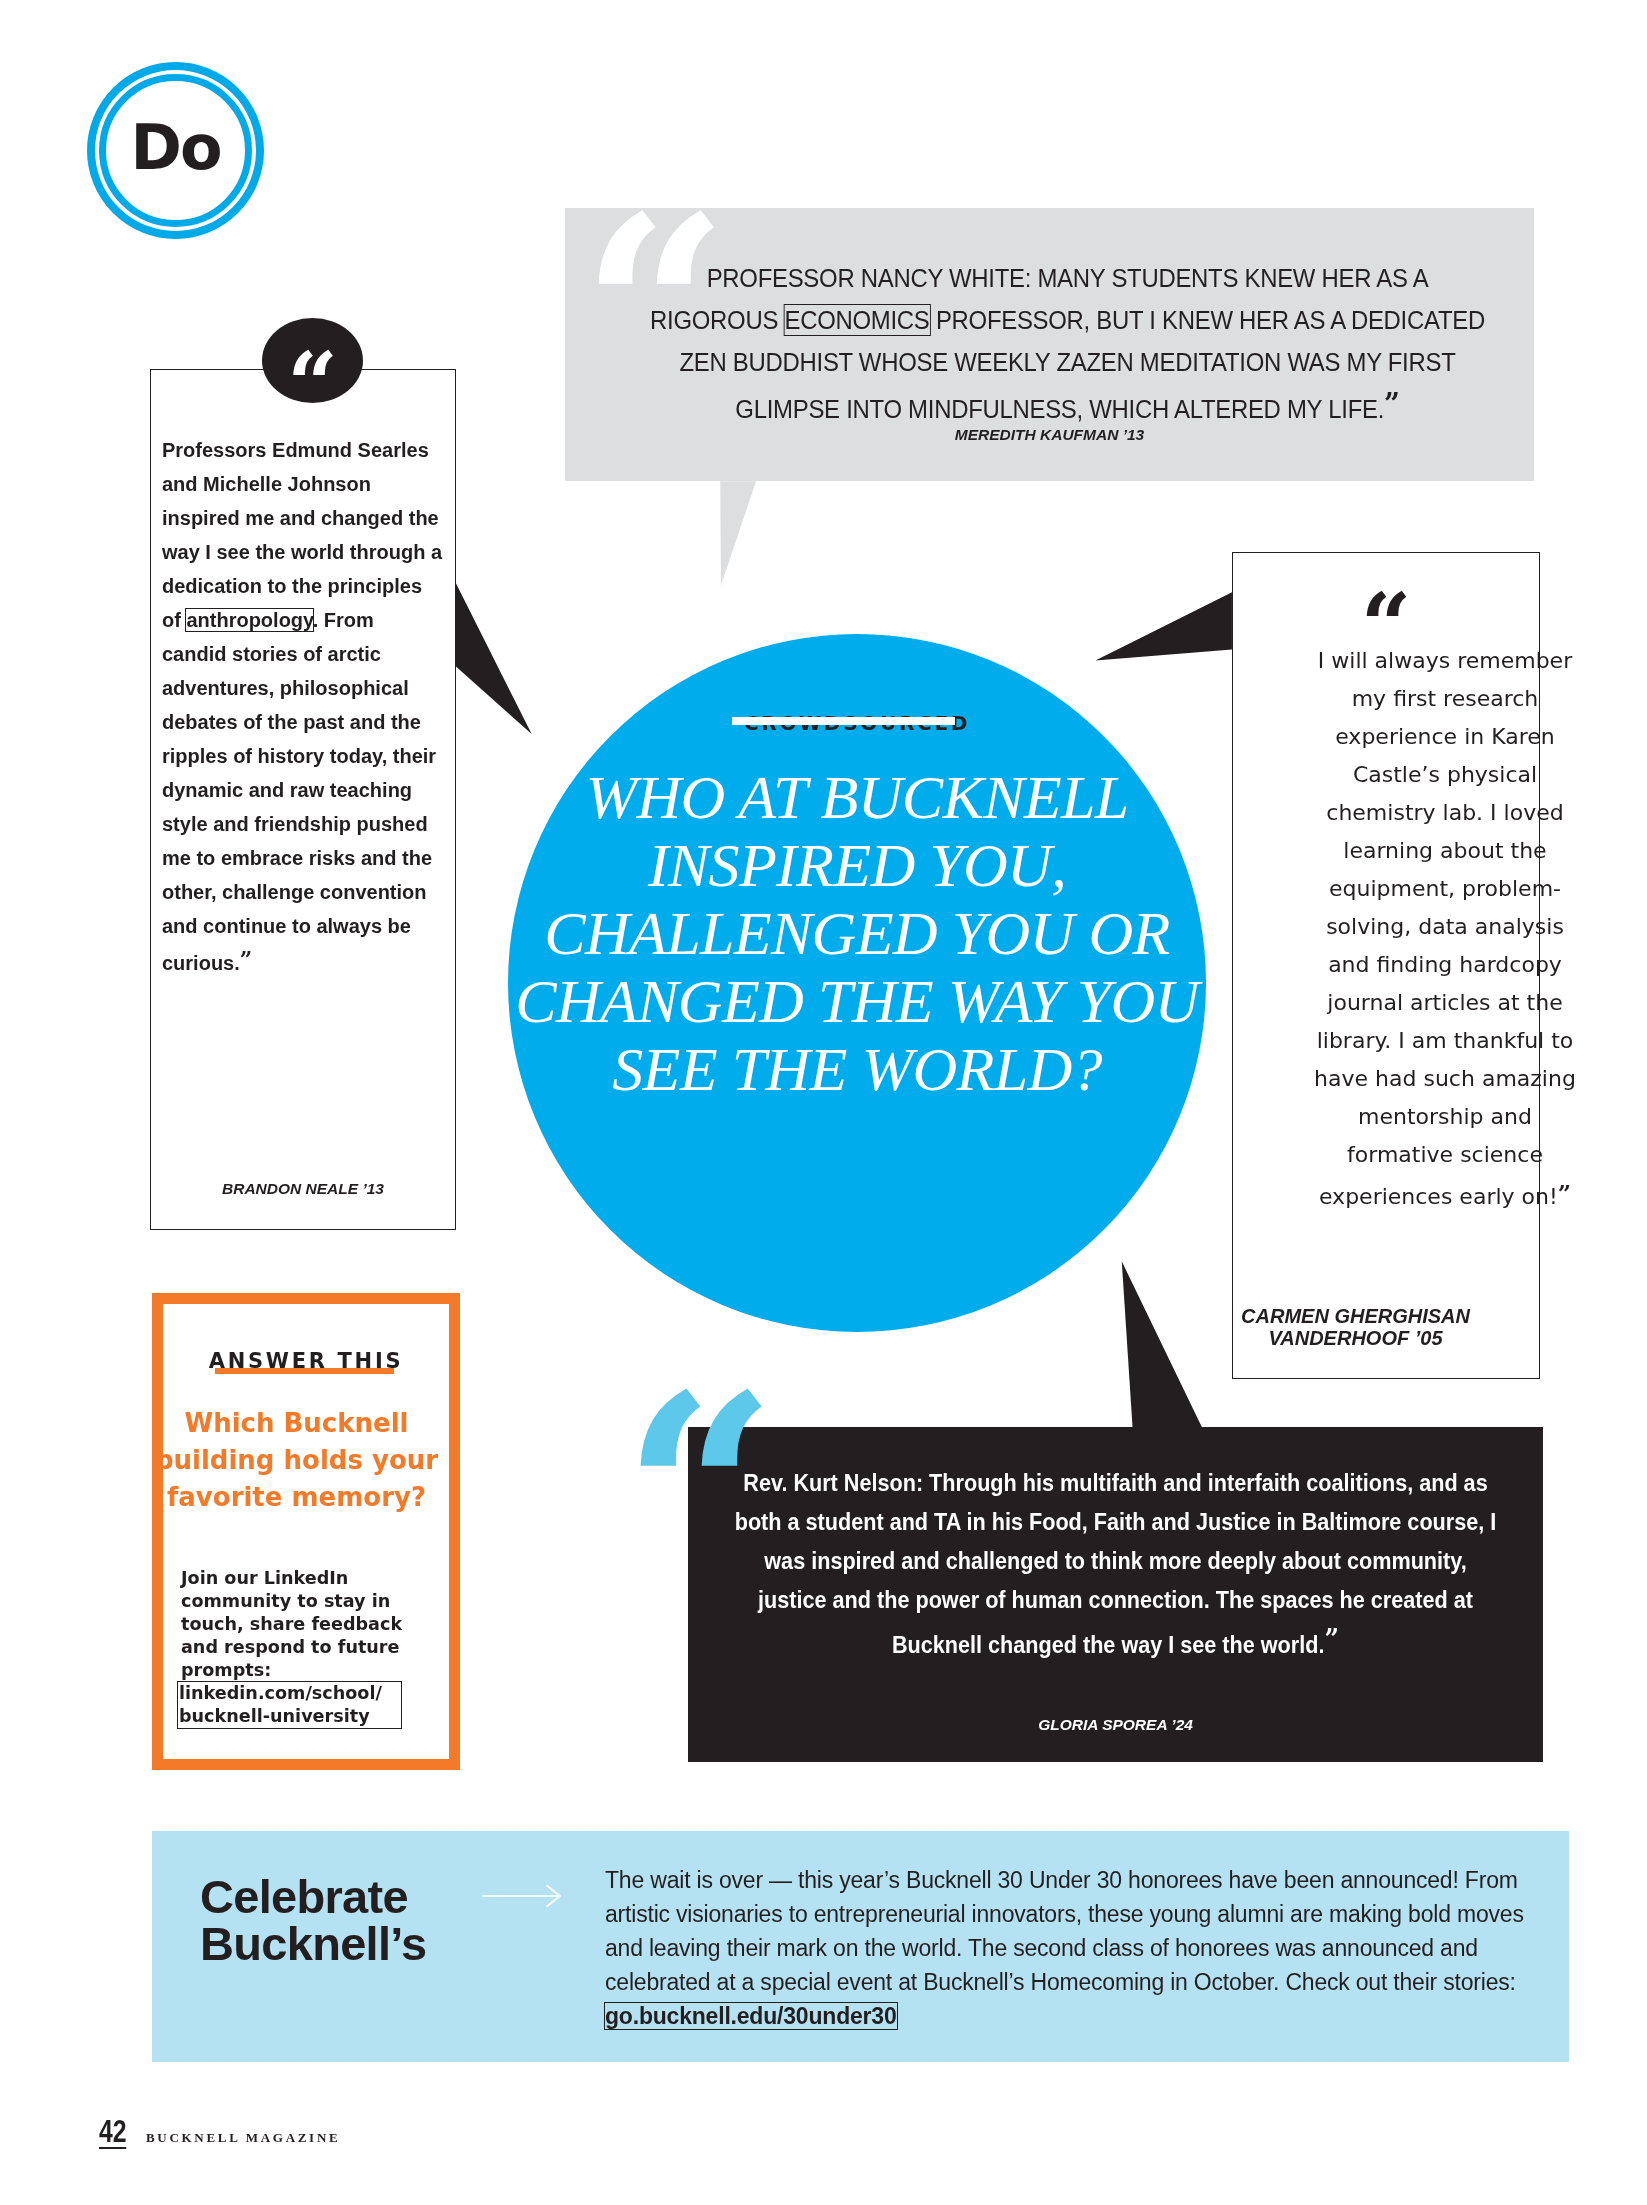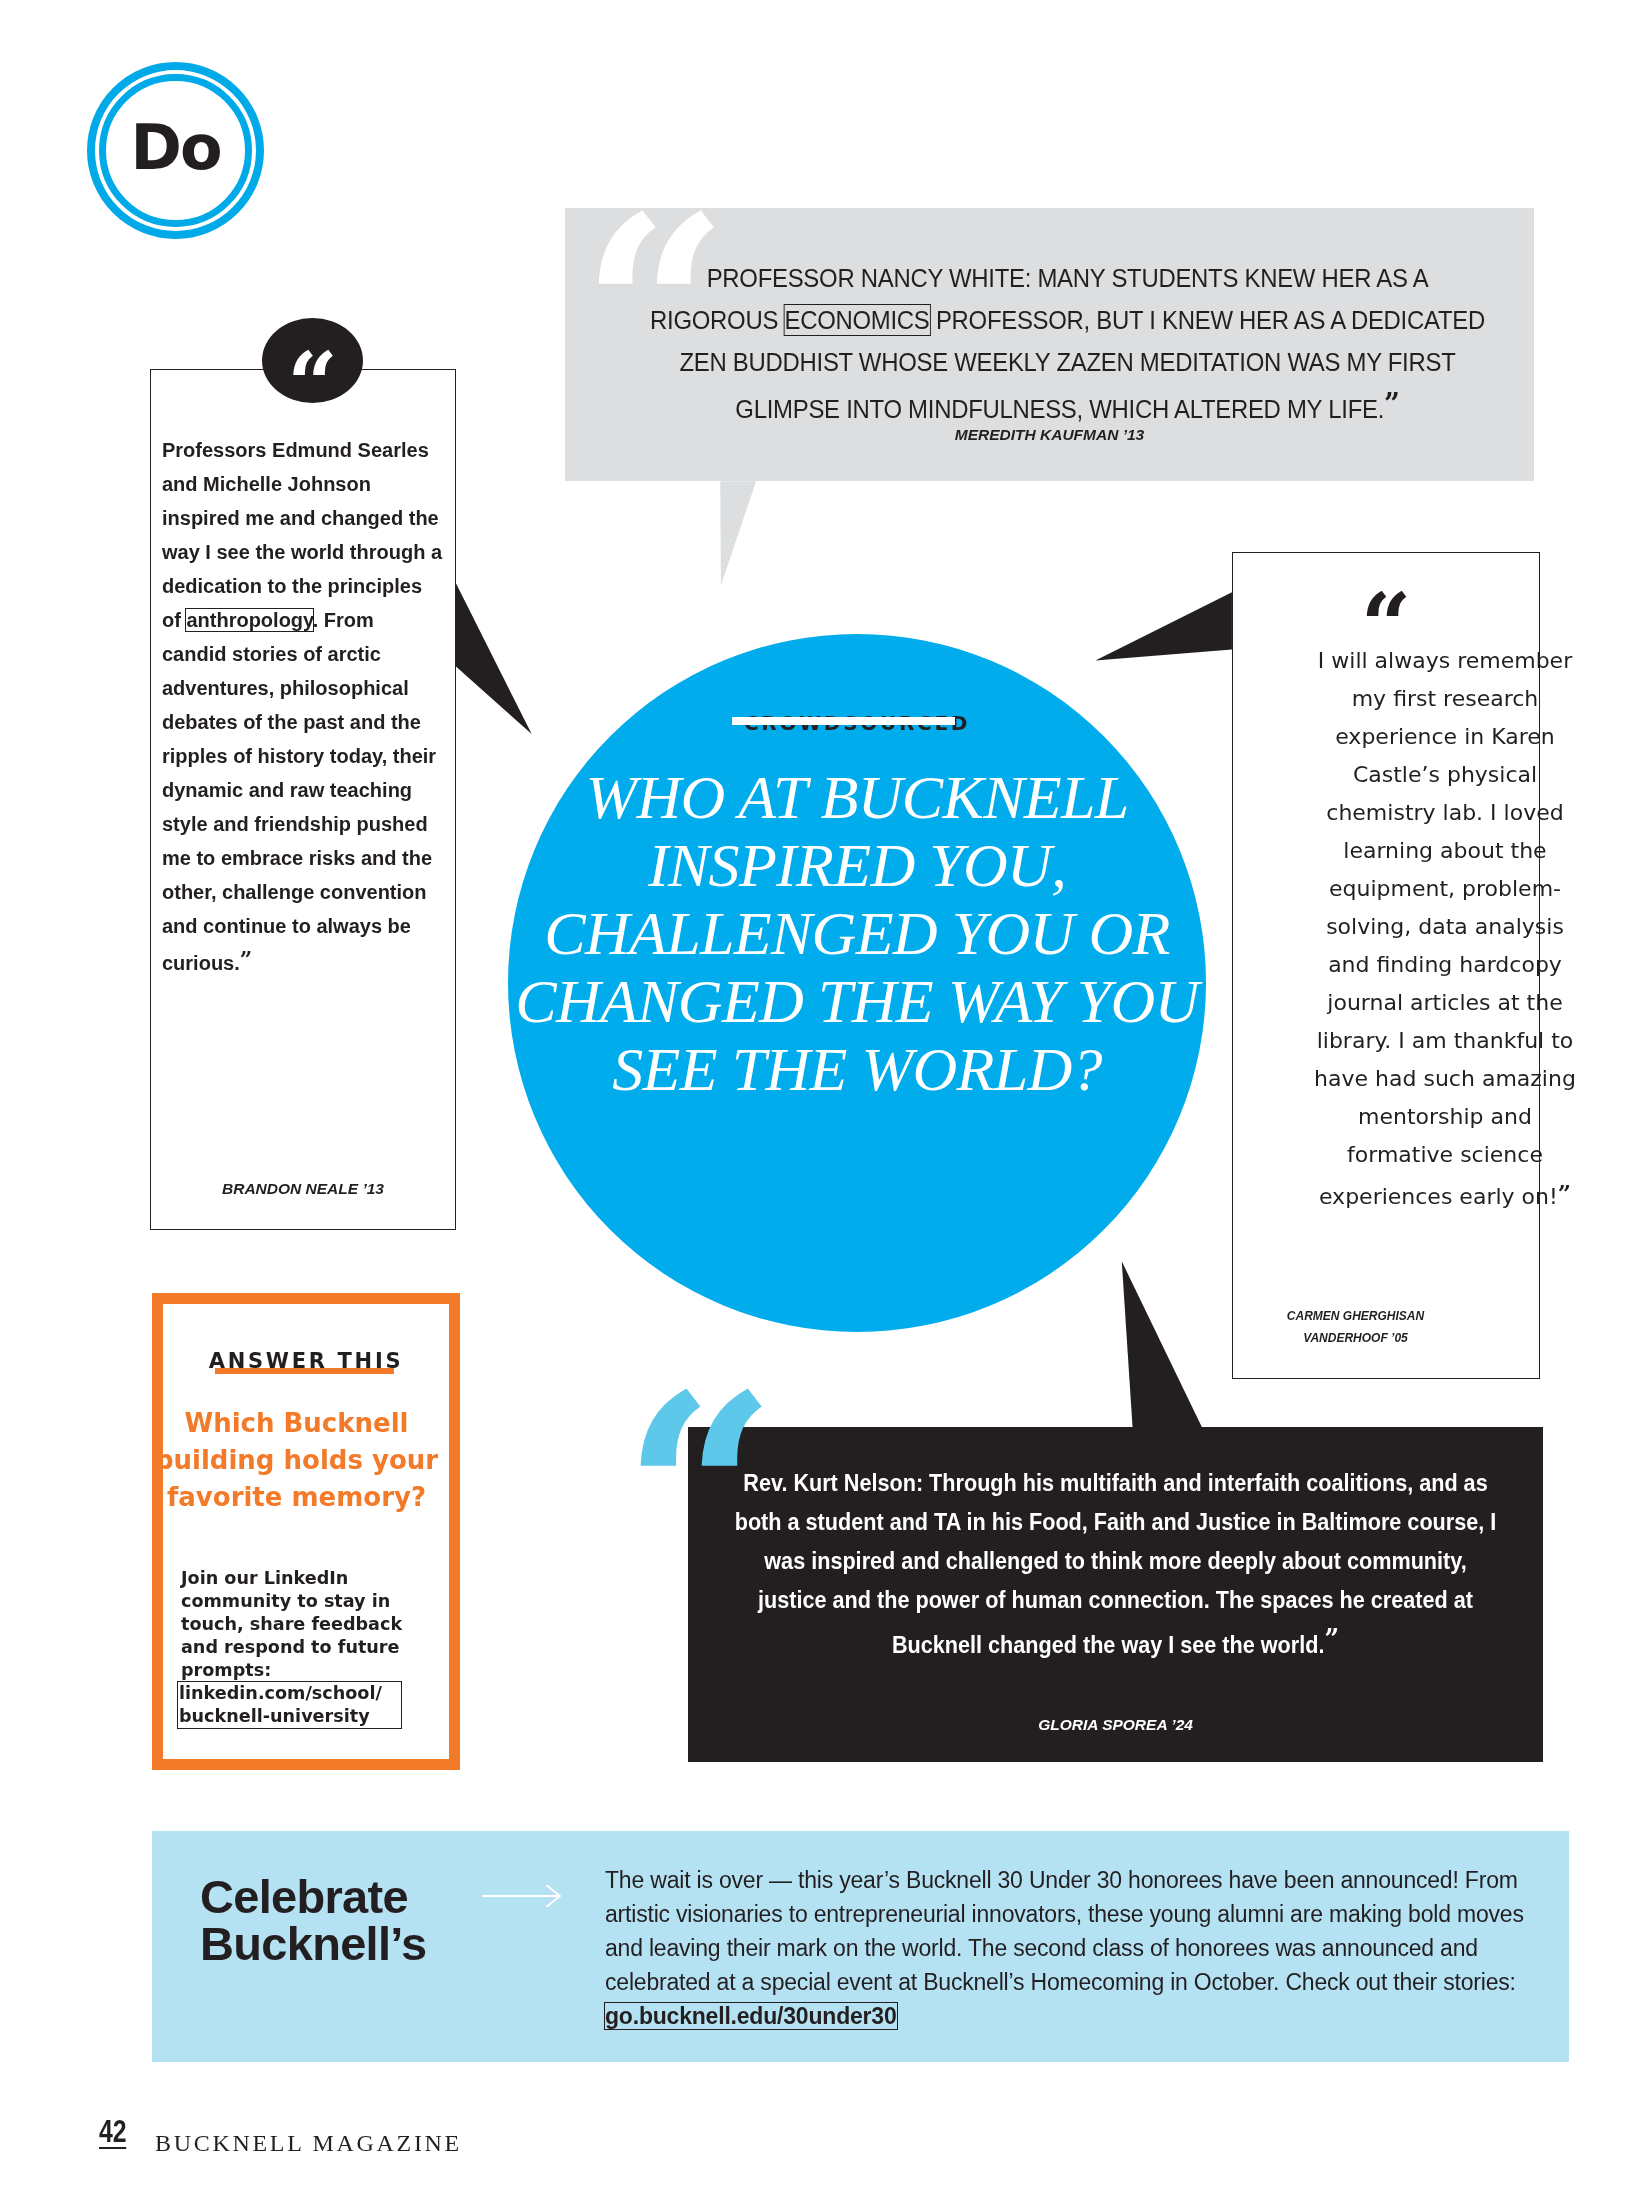--- a/index.html
+++ b/index.html
@@ -47,38 +47,38 @@
   .crowd-label { left: 508px; top: 711px; width: 698px; text-align: center; font-family: "DejaVu Sans", sans-serif; font-weight: bold; font-size: 20px; letter-spacing: 2.7px; color: #231f20; }
   .crowd-rule { left: 732px; top: 715px; width: 223px; height: 8px; background: #ffffff; top: 717px; }
   .crowd-rule { top: 717px; }
   .question { left: 508px; top: 763px; width: 698px; text-align: center; font-family: "Liberation Serif", serif; font-style: italic;
     font-size: 62px; line-height: 68px; color: #ffffff; letter-spacing: -0.7px; }
 
   
   .right-box { left: 1232px; top: 552px; width: 308px; height: 827px; border: 1.4px solid #231f20; background: #fff; }
   .right-qmark { left: 1232px; top: 581px; width: 308px; text-align: center; font-family: "DejaVu Serif", serif; font-weight: bold; font-size: 88px; line-height: 1; }
   .right-text { left: 1303px; top: 642px; width: 284px; text-align: center; font-family: "DejaVu Sans", sans-serif; font-size: 22px; line-height: 38px; }
-  .right-attr { left: 1232px; top: 1305px; width: 247px; text-align: center; font-style: italic; font-weight: bold; font-size: 12px; line-height: 22px; }
+  .right-attr { left: 1232px; top: 1305px; width: 247px; text-align: center; font-style: italic; font-weight: bold; font-size: 20px; line-height: 22px; }
 
   
   .black-box { left: 688px; top: 1427px; width: 855px; height: 335px; background: #231f20; }
   .blue-qmark { left: 622px; top: 1359px; font-family: "DejaVu Serif", serif; font-weight: bold; font-size: 270px; line-height: 1; color: #5ec8ea; }
   .black-text { left: 710px; top: 1464px; width: 811px; text-align: center; color: #fff; font-weight: bold; font-size: 23px; line-height: 39px; transform: scaleX(0.94); transform-origin: center top; }
   .black-attr { left: 688px; top: 1716px; width: 855px; text-align: center; color: #fff; font-style: italic; font-weight: bold; font-size: 15.5px; }
 
   
   .banner { left: 152px; top: 1831px; width: 1417px; height: 231px; background: #b5e2f3; }
   .banner-title { left: 200px; top: 1873px; width: 338px; font-family: "Liberation Sans", sans-serif; font-weight: bold; font-size: 47px; line-height: 47px; letter-spacing: -0.7px; }
   .banner-arrow { left: 482px; top: 1884px; }
   .banner-text { left: 605px; top: 1863px; width: 960px; font-size: 23px; line-height: 34px; letter-spacing: -0.2px; }
   .banner-link { font-weight: bold; outline: 1.4px solid #231f20; outline-offset: 0.7px; }
 
   
   .page-num { left: 99px; top: 2116px; font-family: "Liberation Sans", sans-serif; font-weight: bold; font-size: 31px; border-bottom: 2px solid #231f20; line-height: 31px; transform: scaleX(0.8); transform-origin: left; }
-  .mag-name { left: 155px; top: 2130px; font-family: "Liberation Serif", serif; font-size: 24px; letter-spacing: 2.7px; }
+  .mag-name { left: 146px; top: 2130px; font-family: "Liberation Serif", serif; font-size: 13px; letter-spacing: 2.7px; font-weight: bold; }
 </style>
 </head>
 <body>
 
 <div class="abs do-badge">
   <span>Do</span>
 </div>
 
 <svg class="tail" style="left:0;top:0;width:1648px;height:2205px;" viewBox="0 0 2437 3262" width="1648" height="2205">
 

